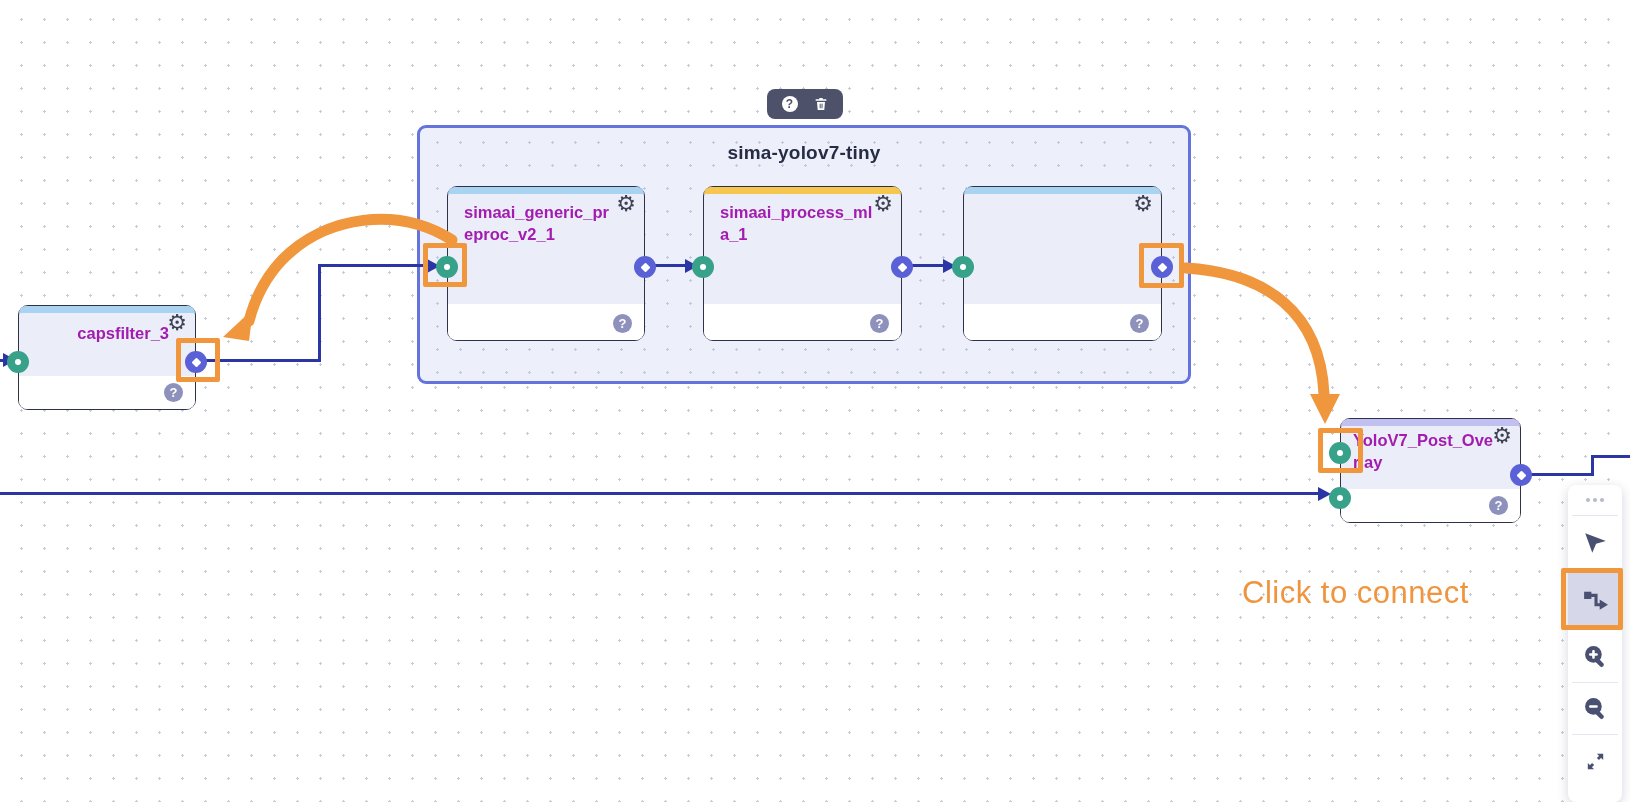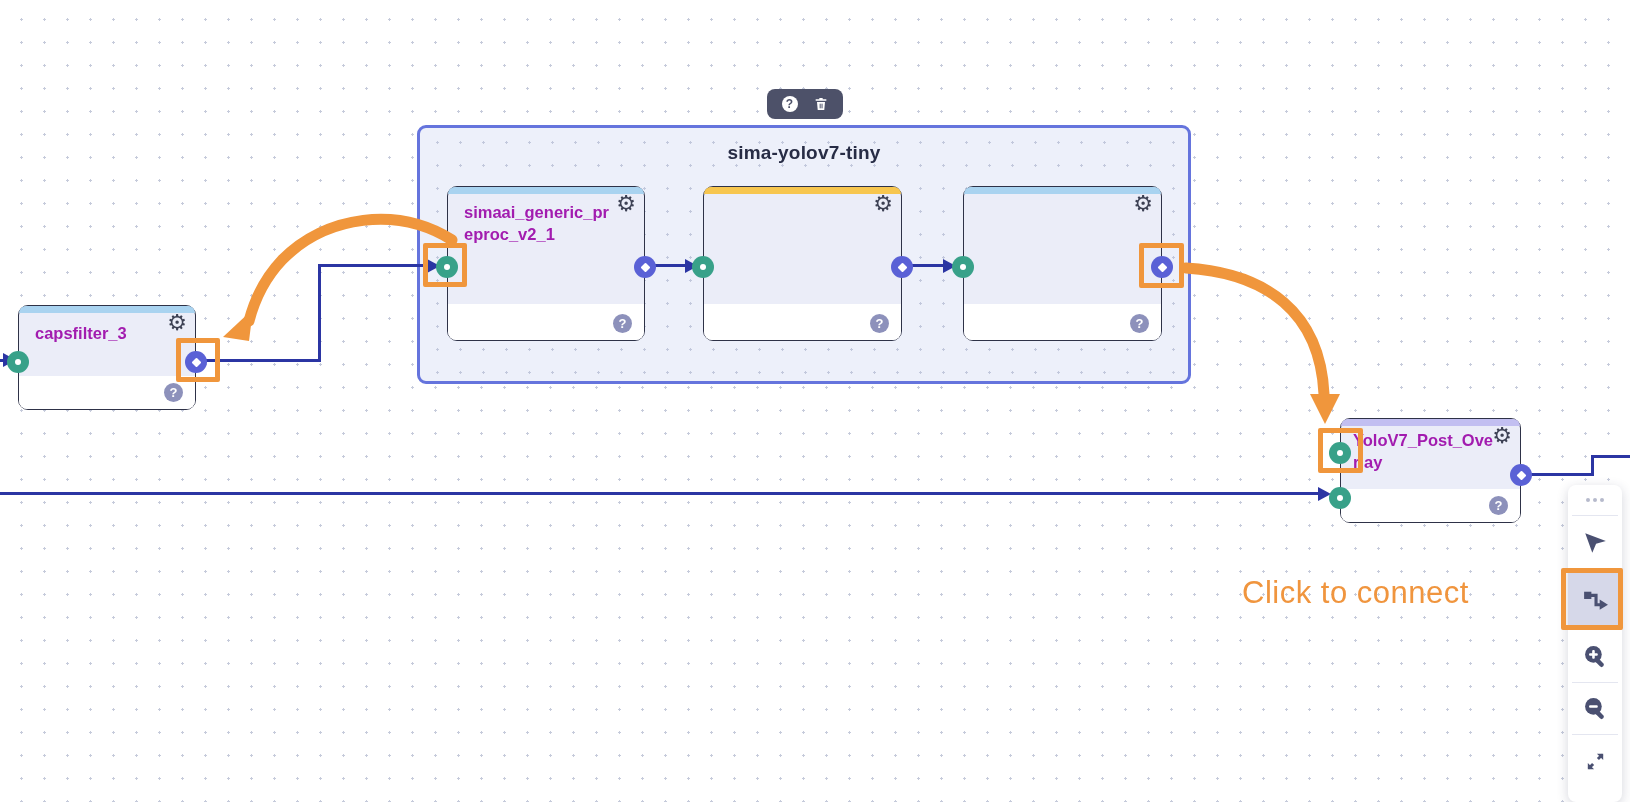--- a/index.html
+++ b/index.html
@@ -108,21 +108,21 @@
   <div class="ah" style="left:1318px;top:486.5px;"></div>
 
   <div class="eh" style="left:1522px;top:472.5px;width:72px;"></div>
   <div class="ev" style="left:1591px;top:455px;height:20px;"></div>
   <div class="eh" style="left:1591px;top:455px;width:39px;"></div>
 
   <div class="group">
     <div class="group-title">sima-yolov7-tiny</div>
   </div>
 
-  <div class="node" style="left:18px;top:305px;width:178px;height:105px;">
+  <div class="node" style="left:18px;top:305px;width:178px;height:105px;text-align:right;">
     <div class="node-header hdr-blue"></div>
     <div class="node-title" style="top:17px;">capsfilter_3</div>
     <span class="gear">⚙</span>
     <div class="node-footer f33"></div>
     <span class="help-badge">?</span>
     <span class="port port-green" style="left:-12px;top:45px;">
         <span class="dot"></span>
       </span>
     <span class="port port-purple" style="right:-12px;top:45px;">
         <span class="diamond"></span>
@@ -138,20 +138,21 @@
     <span class="port port-green" style="left:-12px;top:69px;">
         <span class="dot"></span>
       </span>
     <span class="port port-purple" style="right:-12px;top:69px;">
         <span class="diamond"></span>
       </span>
   </div>
 
   <div class="node" style="left:703px;top:186px;width:199px;height:155px;">
     <div class="node-header hdr-yellow"></div>
+    <div class="node-title">simaai_process_mla_1</div>
     <span class="gear">⚙</span>
     <div class="node-footer f36"></div>
     <span class="help-badge">?</span>
     <span class="port port-green" style="left:-12px;top:69px;">
         <span class="dot"></span>
       </span>
     <span class="port port-purple" style="right:-12px;top:69px;">
         <span class="diamond"></span>
       </span>
   </div>

